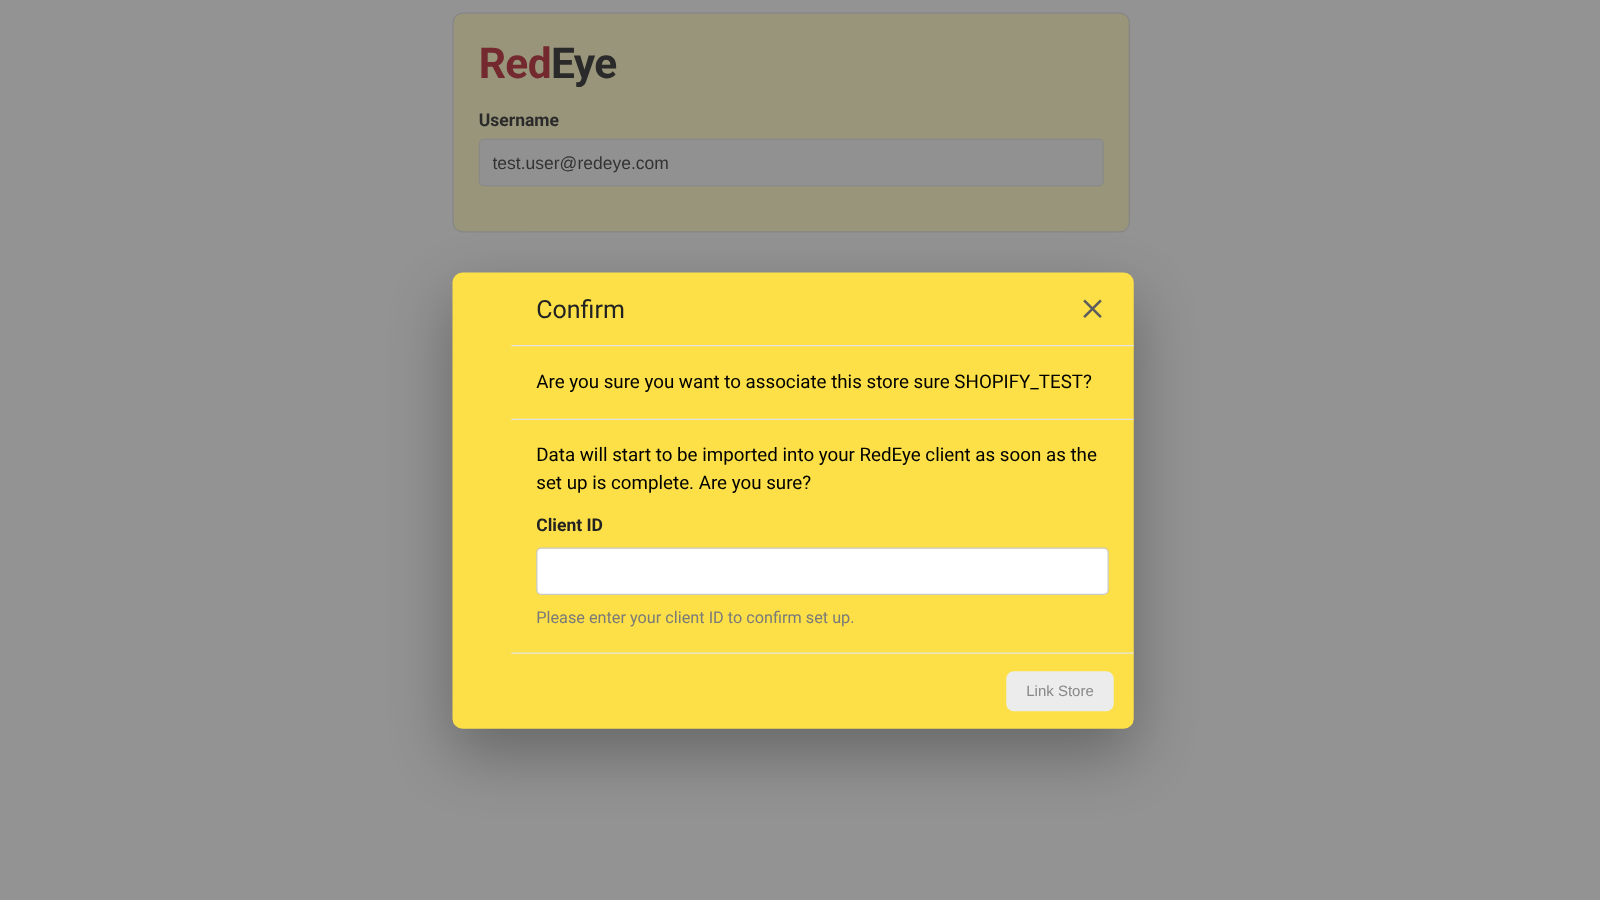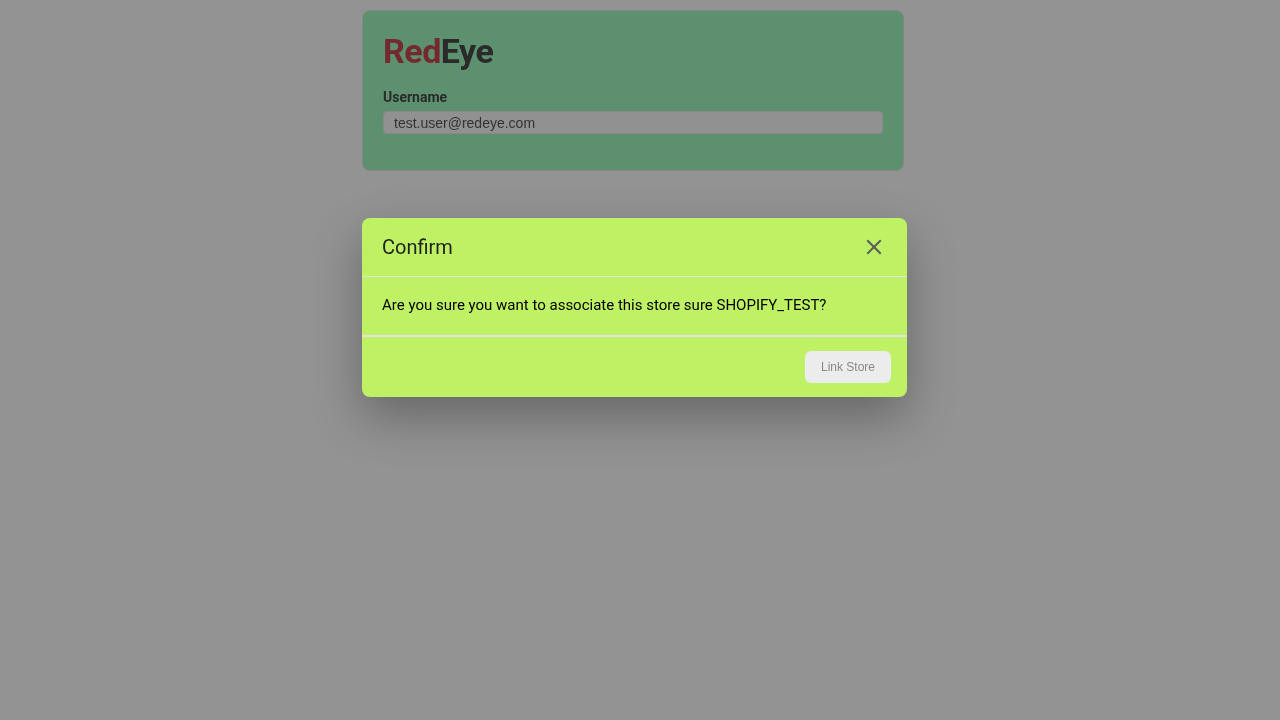--- a/index.html
+++ b/index.html
@@ -13,21 +13,21 @@
       width: 1280px;
       height: 720px;
       overflow: hidden;
       position: relative;
     }
     .login-card {
       position: absolute;
       left: 362px;
       top: 10px;
       width: 542px;
-      background: #86efac;
+      background: #fef9c3;
       border: 1px solid #d9d9d9;
       border-radius: 8px;
       padding: 20px;
     }
     .logo {
       font-size: 34px;
       font-weight: 700;
       margin-bottom: 18px;
       letter-spacing: -0.5px;
     }
@@ -42,21 +42,21 @@
     }
     .form-label {
       display: block;
       font-size: 14px;
       color: #222;
       margin-bottom: 6px;
       font-weight: bold;
     }
     .form-input {
       width: 100%;
-      height: 23px;
+      height: 38px;
       padding: 6px 10px;
       font-size: 14px;
       border: 1px solid #c8c8c8;
       border-radius: 4px;
       background: #fff;
       color: #333;
     }
     .form-input[readonly] {
       background: #f0f0f0;
       border-color: #e0e0e0;
@@ -69,24 +69,25 @@
     .backdrop {
       position: absolute;
       inset: 0;
       background: rgba(50,50,50,0.5);
     }
     .modal {
       position: absolute;
       left: 362px;
       top: 218px;
       width: 545px;
-      background: #bef264;
+      background: #fde047;
       border-radius: 8px;
       box-shadow: 0 20px 50px rgba(0,0,0,0.3);
       overflow: hidden;
+      padding-left: 47px;
     }
     .modal-header {
       padding: 16px 20px;
       display: flex;
       justify-content: space-between;
       align-items: center;
     }
     .modal-title {
       font-size: 20px;
       font-weight: 400;
@@ -157,18 +158,24 @@
         <line x1="2" y1="2" x2="14" y2="14"></line>
         <line x1="14" y1="2" x2="2" y2="14"></line>
       </svg>
     </div>
   </div>
   <hr class="divider">
 
   <div class="modal-section">Are you sure you want to associate this store sure SHOPIFY_TEST?</div>
   <hr class="divider">
 
+  <div class="modal-section modal-body">
+    <div>Data will start to be imported into your RedEye client as soon as the set up is complete. Are you sure?</div>
+    <label class="form-label">Client ID</label>
+    <input class="form-input" value="" style="">
+    <div class="form-hint">Please enter your client ID to confirm set up.</div>
+  </div>
   <hr class="divider">
 
   <div class="modal-footer">
     <button class="btn-link-store">Link Store</button>
   </div>
 </div>
 
 </body></html>

